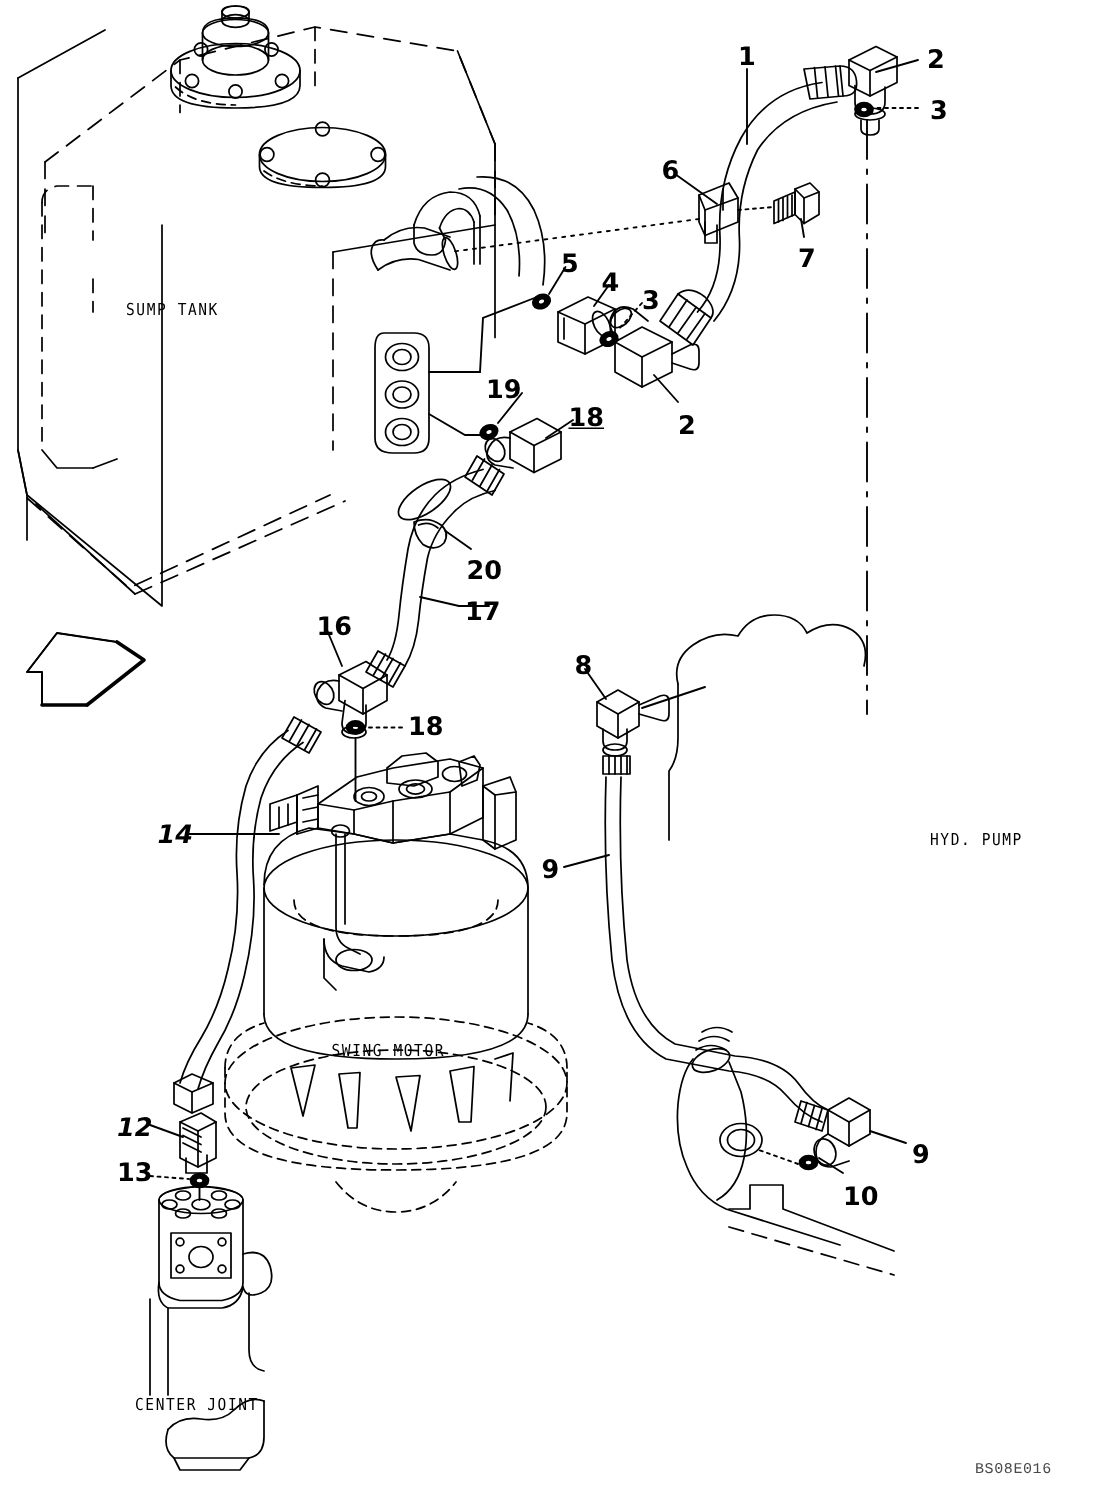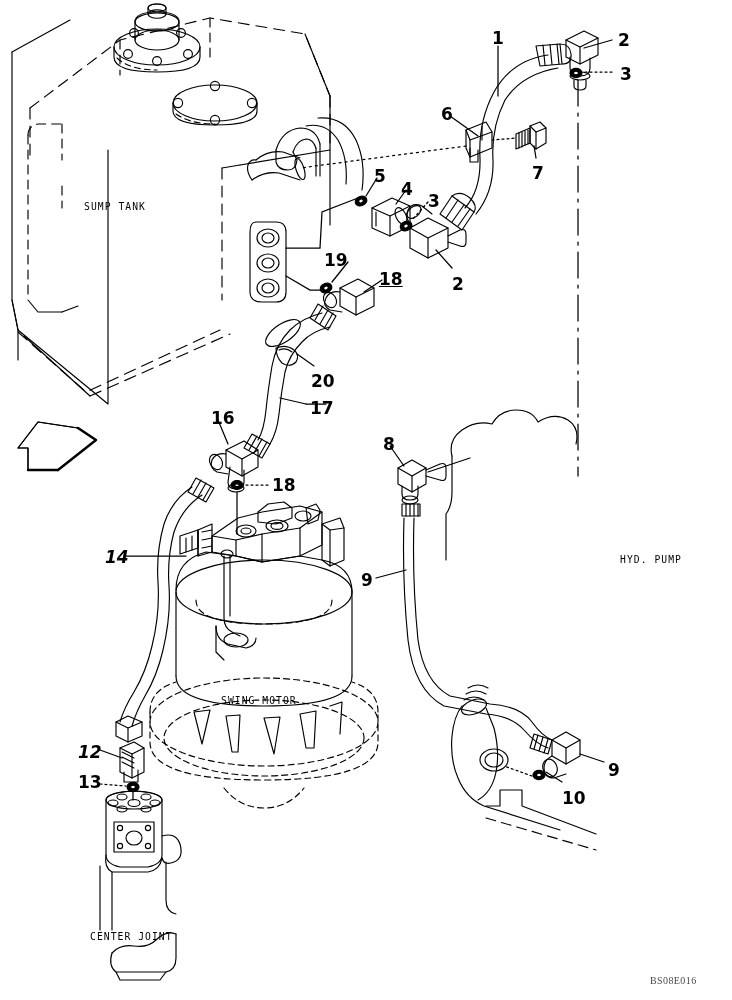--- a/index.html
+++ b/index.html
@@ -29,21 +29,21 @@
     font-family:"DejaVu Sans",sans-serif;
     font-size:17px;
     font-weight:bold;
     color:#000;
     white-space:nowrap;
     line-height:1;
   }
   
   .drawno{
     position:absolute;
-    font-family:Liberation Serif, serif;
+    font-family:Liberation Mono, monospace;
     font-size:10px;
     letter-spacing:.4px;
     color:#4a4a4a;
     white-space:nowrap;
   }
 </style>
 </head>
 <body>
 
 <div id="sheet">

